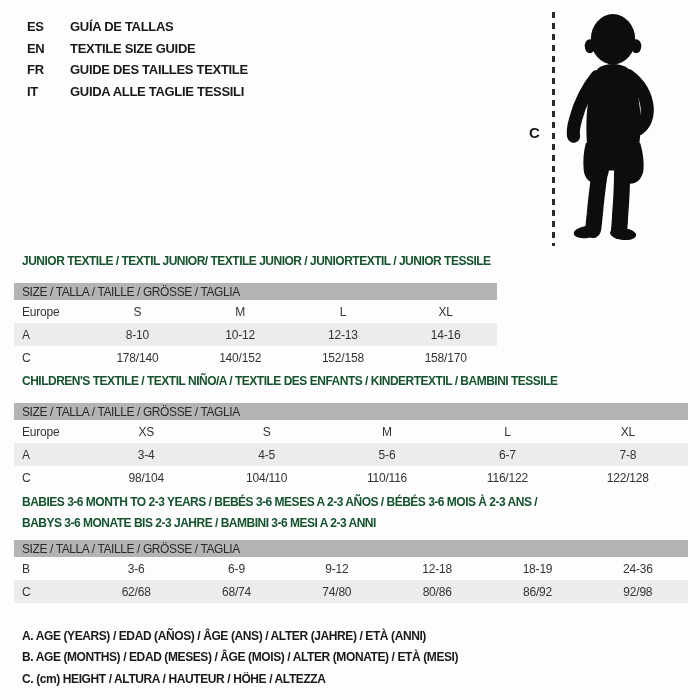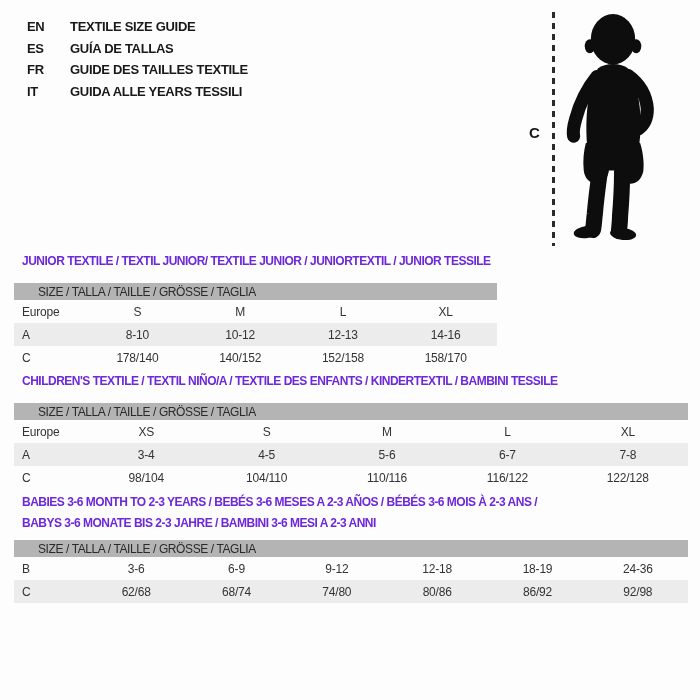--- a/index.html
+++ b/index.html
@@ -14,63 +14,63 @@
   .lang-title { font-size: 13px; font-weight: bold; letter-spacing: -0.3px; color: #191919; white-space: nowrap; }
 
   
   .measure-line { position: absolute; left: 552px; top: 12px; width: 3px; height: 234px;
     background: repeating-linear-gradient(to bottom, #2b2b2b 0px, #2b2b2b 6px, transparent 6px, transparent 11px); }
   .c-label { position: absolute; left: 529px; top: 124px; font-size: 15px; font-weight: bold; color: #161616; }
   .baby-svg { position: absolute; left: 560px; top: 12px; width: 106px; height: 228px; }
 
   
   .tbl-title { position: absolute; left: 22px; font-size: 12px; font-weight: bold;
-    letter-spacing: -0.5px; color: #6d28d9; line-height: 20.5px; white-space: nowrap; }
+    letter-spacing: -0.5px; color: #14532d; line-height: 20.5px; white-space: nowrap; }
   .t1-title { top: 251px; }
   .t2-title { top: 371px; }
   .t3-title { top: 492px; }
 
   
   .tbl { position: absolute; left: 14px; }
   .t1 { top: 283px; width: 483px; }
   .t2 { top: 403px; width: 674px; }
   .t3 { top: 540px; width: 674px; }
   .bar { height: 17px; background: #b4b4b4; display: flex; align-items: center;
-    padding-left: 24px; font-size: 12px; letter-spacing: -0.4px; color: #2a2a2a; }
+    padding-left: 8px; font-size: 12px; letter-spacing: -0.4px; color: #2a2a2a; }
   .trow { height: 23px; display: grid; align-items: center; }
   .trow.shaded { background: #ececec; }
   .lab { padding-left: 8px; font-size: 12px; letter-spacing: -0.2px; color: #333333; text-align: left; }
   .cell { font-size: 12px; letter-spacing: -0.2px; color: #333333; text-align: center; }
 
   
   .footnotes { position: absolute; left: 22px; top: 625px; }
   .fnote { height: 21.5px; font-size: 12px; font-weight: bold; letter-spacing: -0.4px;
     color: #191919; white-space: nowrap; display: flex; align-items: center; }
 </style>
 </head>
 <body>
 
 <div class="page">
 
   <div class="lang-list" id="langList">
       <div class="lang-row">
+        <div class="lang-code">ES</div>
+        <div class="lang-title">GUÍA DE TALLAS</div>
+      </div>
+      <div class="lang-row">
         <div class="lang-code">EN</div>
         <div class="lang-title">TEXTILE SIZE GUIDE</div>
-      </div>
-      <div class="lang-row">
-        <div class="lang-code">ES</div>
-        <div class="lang-title">GUÍA DE TALLAS</div>
       </div>
       <div class="lang-row">
         <div class="lang-code">FR</div>
         <div class="lang-title">GUIDE DES TAILLES TEXTILE</div>
       </div>
       <div class="lang-row">
         <div class="lang-code">IT</div>
-        <div class="lang-title">GUIDA ALLE YEARS TESSILI</div>
+        <div class="lang-title">GUIDA ALLE TAGLIE TESSILI</div>
       </div>
     </div>
 
   <div class="measure-line"></div>
   <div class="c-label">C</div>
 
   <svg class="baby-svg" viewBox="0 0 104 226" aria-hidden="true">
     <g fill="#0d0d0d" stroke="none">
       <ellipse cx="52" cy="27" rx="22" ry="25"></ellipse>
       <ellipse cx="29" cy="34" rx="5" ry="7"></ellipse>
@@ -168,14 +168,19 @@
         <div class="lab">C</div>
         <div class="cell">62/68</div>
         <div class="cell">68/74</div>
         <div class="cell">74/80</div>
         <div class="cell">80/86</div>
         <div class="cell">86/92</div>
         <div class="cell">92/98</div>
       </div>
     </div>
 
+  <div class="footnotes" id="footnotes">
+      <div class="fnote">A. AGE (YEARS) / EDAD (AÑOS) / ÂGE (ANS) / ALTER (JAHRE) / ETÀ (ANNI)</div>
+      <div class="fnote">B. AGE (MONTHS) / EDAD (MESES) / ÂGE (MOIS) / ALTER (MONATE) / ETÀ (MESI)</div>
+      <div class="fnote">C. (cm) HEIGHT / ALTURA / HAUTEUR / HÖHE / ALTEZZA</div>
+    </div>
 
 </div>
 
 </body></html>

